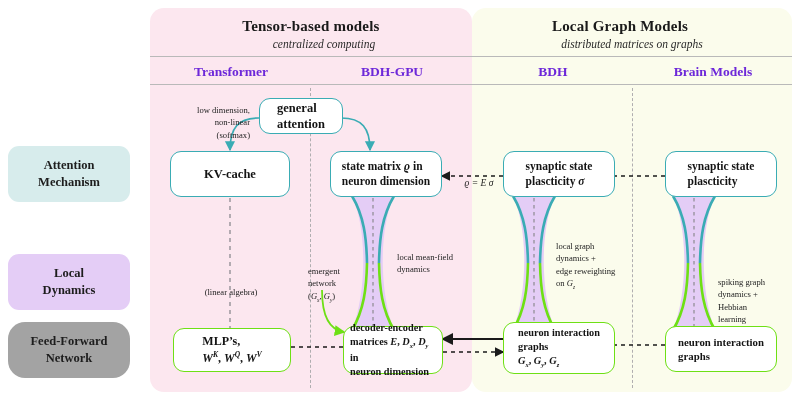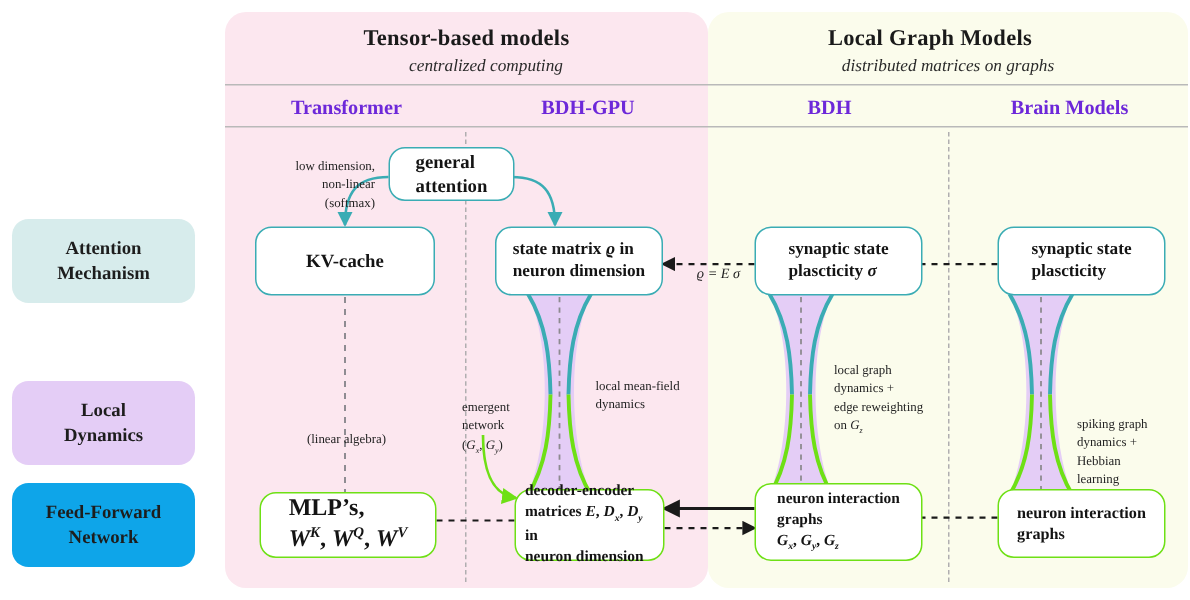--- a/index.html
+++ b/index.html
@@ -39,21 +39,21 @@
 
   
   .rowpill {
     position:absolute; border-radius:11px;
     display:flex; align-items:center; justify-content:center;
     text-align:center; font-weight:bold; font-size:12.5px;
     color:#1d1d1d; line-height:1.35;
   }
   #pill-attention { left:8px; top:146px; width:122px; height:56px; background:#d7ecec; }
   #pill-local     { left:8px; top:254px; width:122px; height:56px; background:#e4cdf6; }
-  #pill-ff        { left:8px; top:322px; width:122px; height:56px; background:#0ea5e9; }
+  #pill-ff        { left:8px; top:322px; width:122px; height:56px; background:#a3a3a3;border-radius:17px; }
 
   
   .node {
     position:absolute; background:#ffffff; border-radius:11px;
     display:flex; align-items:center; justify-content:center;
     text-align:left; line-height:1.3; color:#141414;
     font-size:12.5px; font-weight:bold;
   }
   .node.teal  { border:1.6px solid #3aacb4; }
   .node.green { border:1.8px solid #6ee015; }
@@ -214,21 +214,21 @@
   </div>
 
   <div class="node teal" style="left:665px; top:151px; width:112px; height:46px;">
     <div class="inner" style="font-size:11.5px;">
       <span>synaptic state</span><br>
       <span>plascticity</span>
     </div>
   </div>
 
   <div class="node green" style="left:173px; top:328px; width:118px; height:44px;">
-    <div class="inner" style="font-size:16px;">
+    <div class="inner" style="font-size:12px;">
       <span>MLP’s,</span><br>
       <em class="v"><span>W</span><sup>K</sup></em>,
       <em class="v"><span>W</span><sup>Q</sup></em>,
       <em class="v"><span>W</span><sup>V</sup></em>
     </div>
   </div>
 
   <div class="node green" style="left:343px; top:326px; width:100px; height:48px;">
     <div class="inner" style="font-size:10.3px; line-height:1.35;">
       <span>decoder-encoder</span><br>

